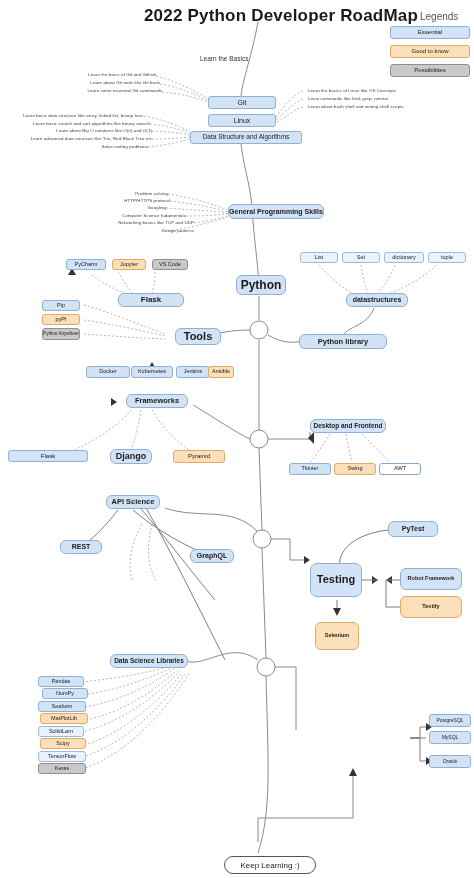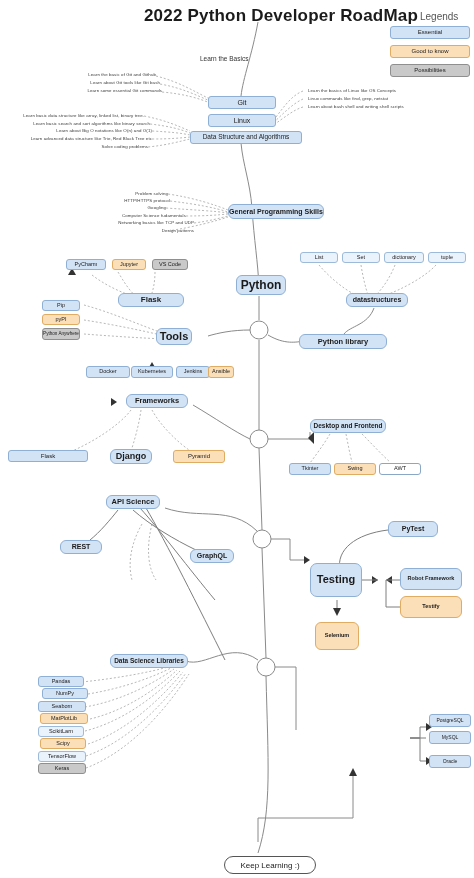--- a/index.html
+++ b/index.html
@@ -231,21 +231,21 @@
   <div class="node ess" style="left:42px;top:300px;width:38px;height:11px;font-size:5.5px;">
     <span>Pip</span>
   </div>
   <div class="node good" style="left:42px;top:314px;width:38px;height:11px;font-size:5.5px;">
     <span>pyPI</span>
   </div>
   <div class="node poss" style="left:42px;top:328px;width:38px;height:12px;font-size:4.6px;">
     <span>Python Anywhere</span>
   </div>
 
-  <div class="node ess big" style="left:156px;top:328px;width:36px;height:17px;font-size:11px;">
+  <div class="node ess big" style="left:175px;top:328px;width:46px;height:17px;font-size:11px;">
     <span>Tools</span>
   </div>
 
   <div class="node ess" style="left:86px;top:366px;width:44px;height:12px;font-size:5.5px;">
     <span>Docker</span>
   </div>
   <div class="node ess" style="left:131px;top:366px;width:42px;height:12px;font-size:5.5px;">
     <span>Kubernetes</span>
   </div>
   <div class="node ess" style="left:176px;top:366px;width:34px;height:12px;font-size:5.5px;">

